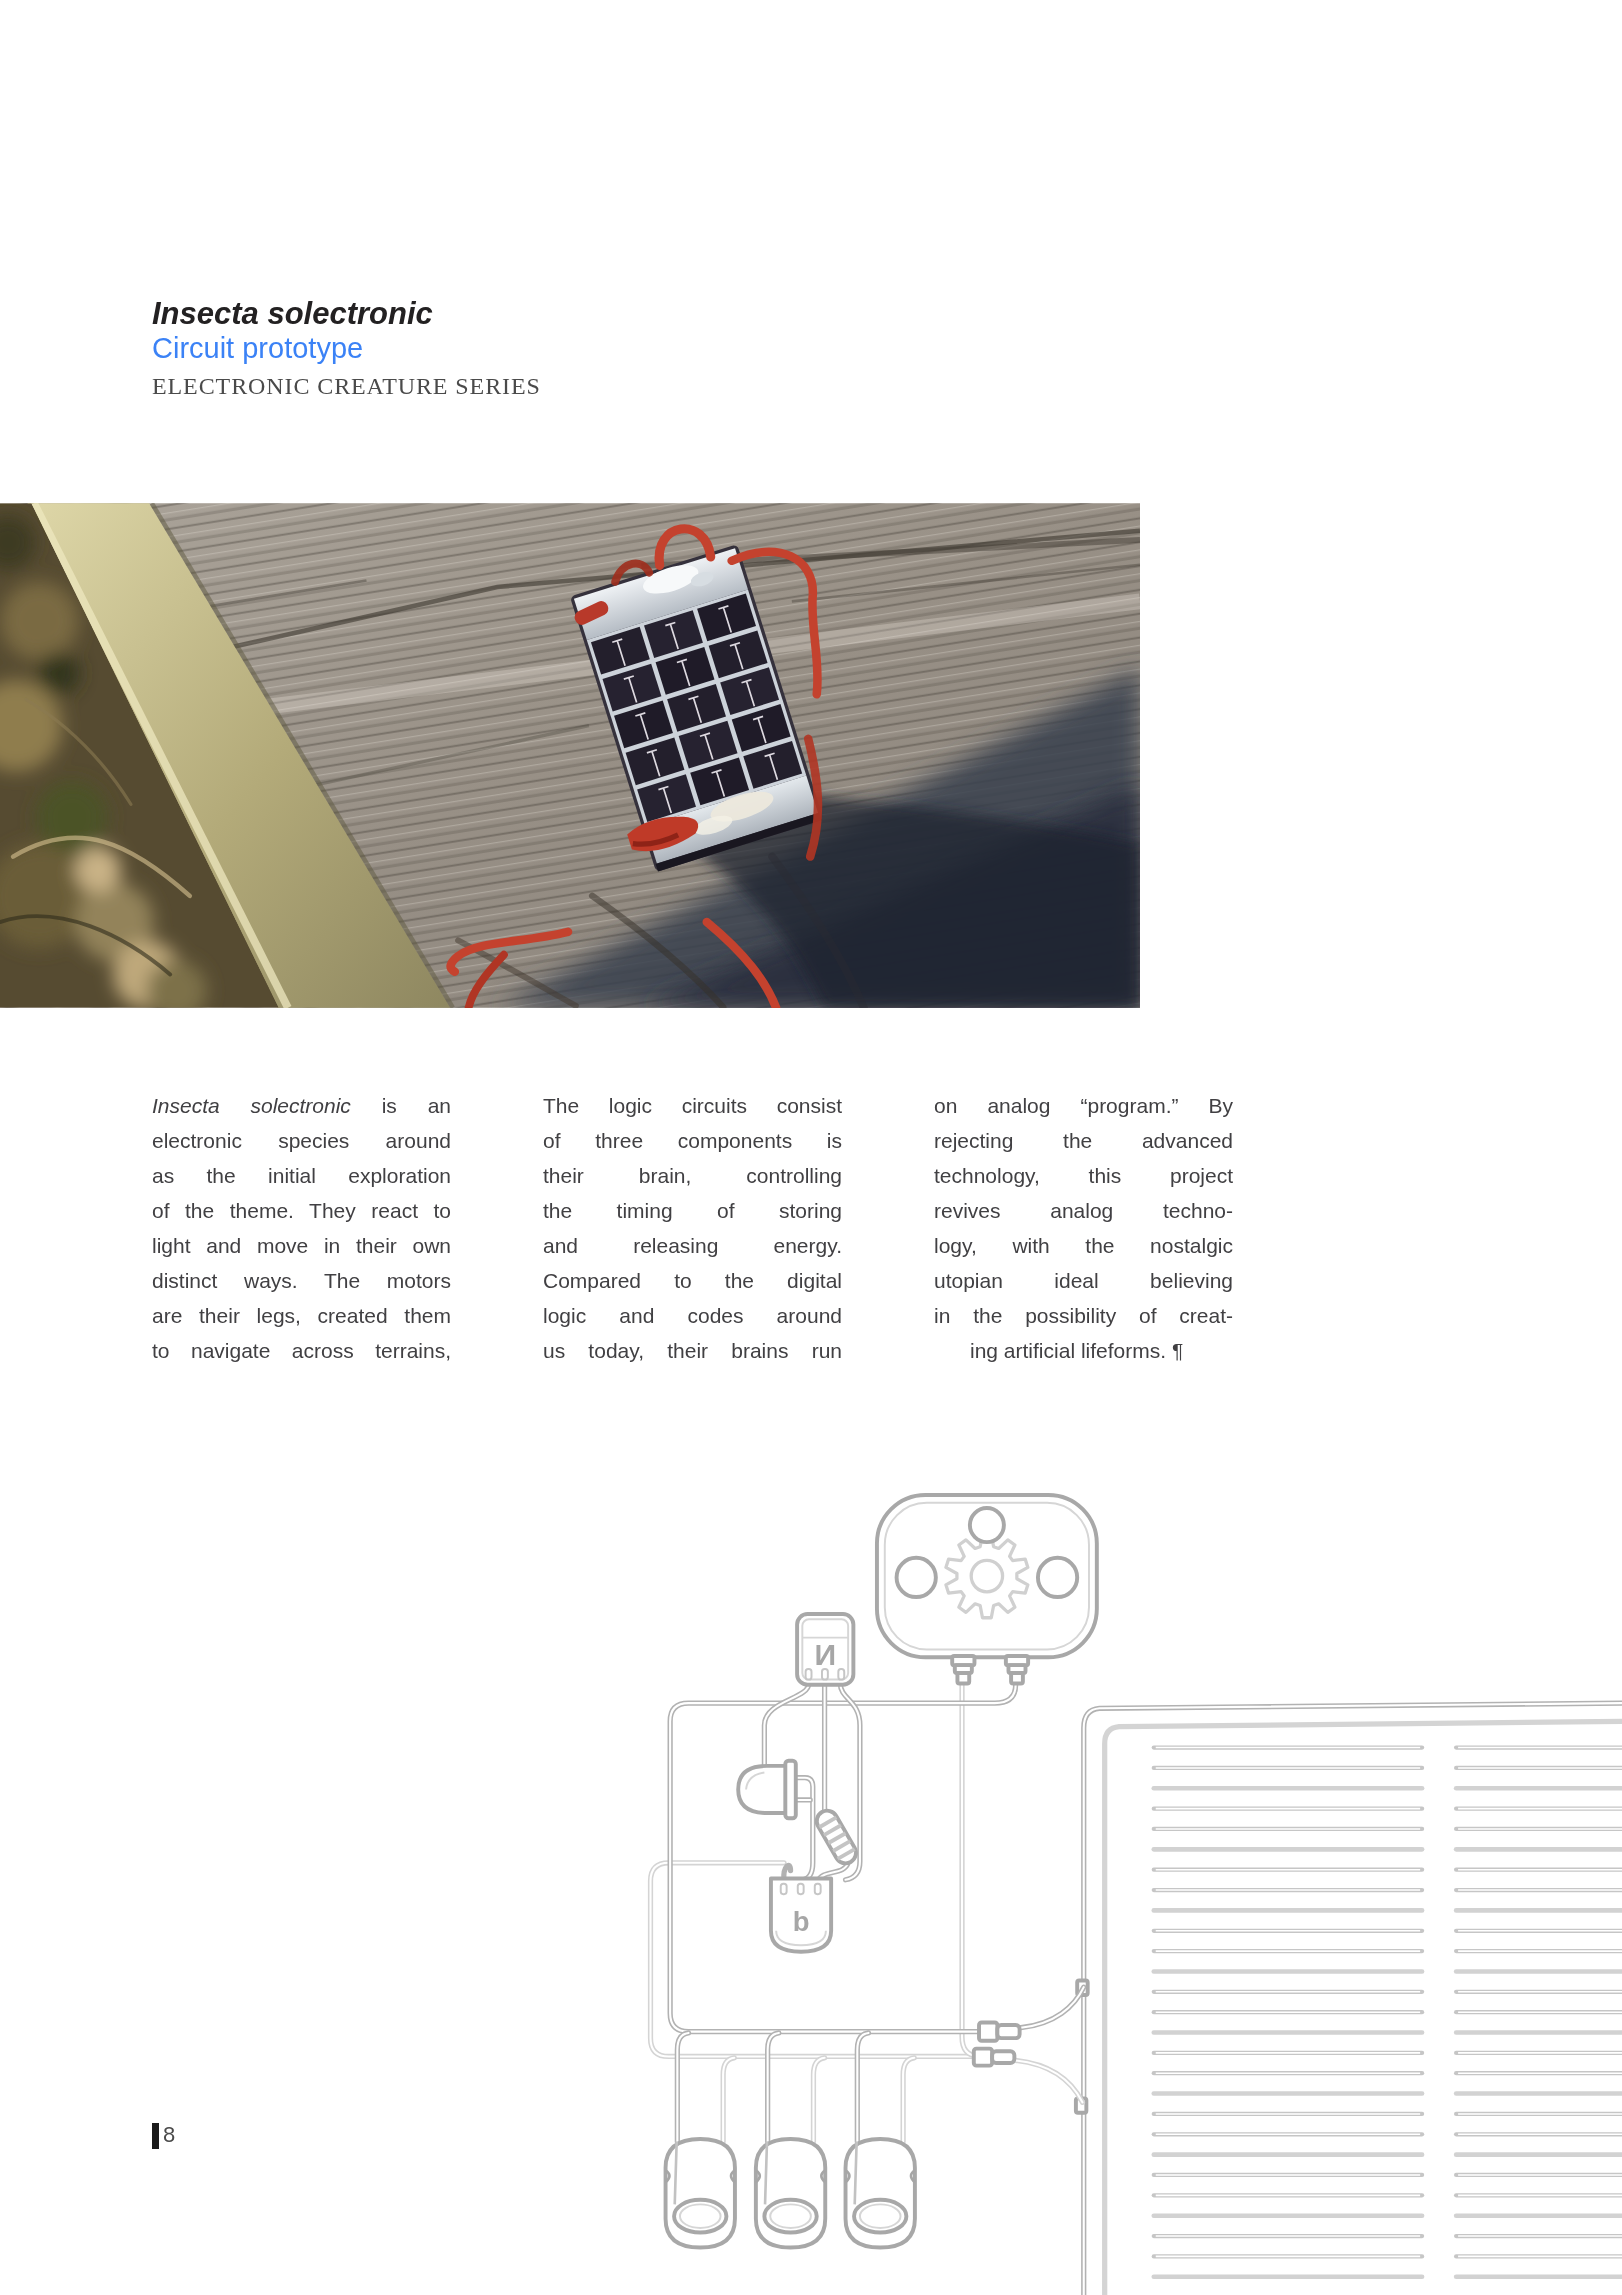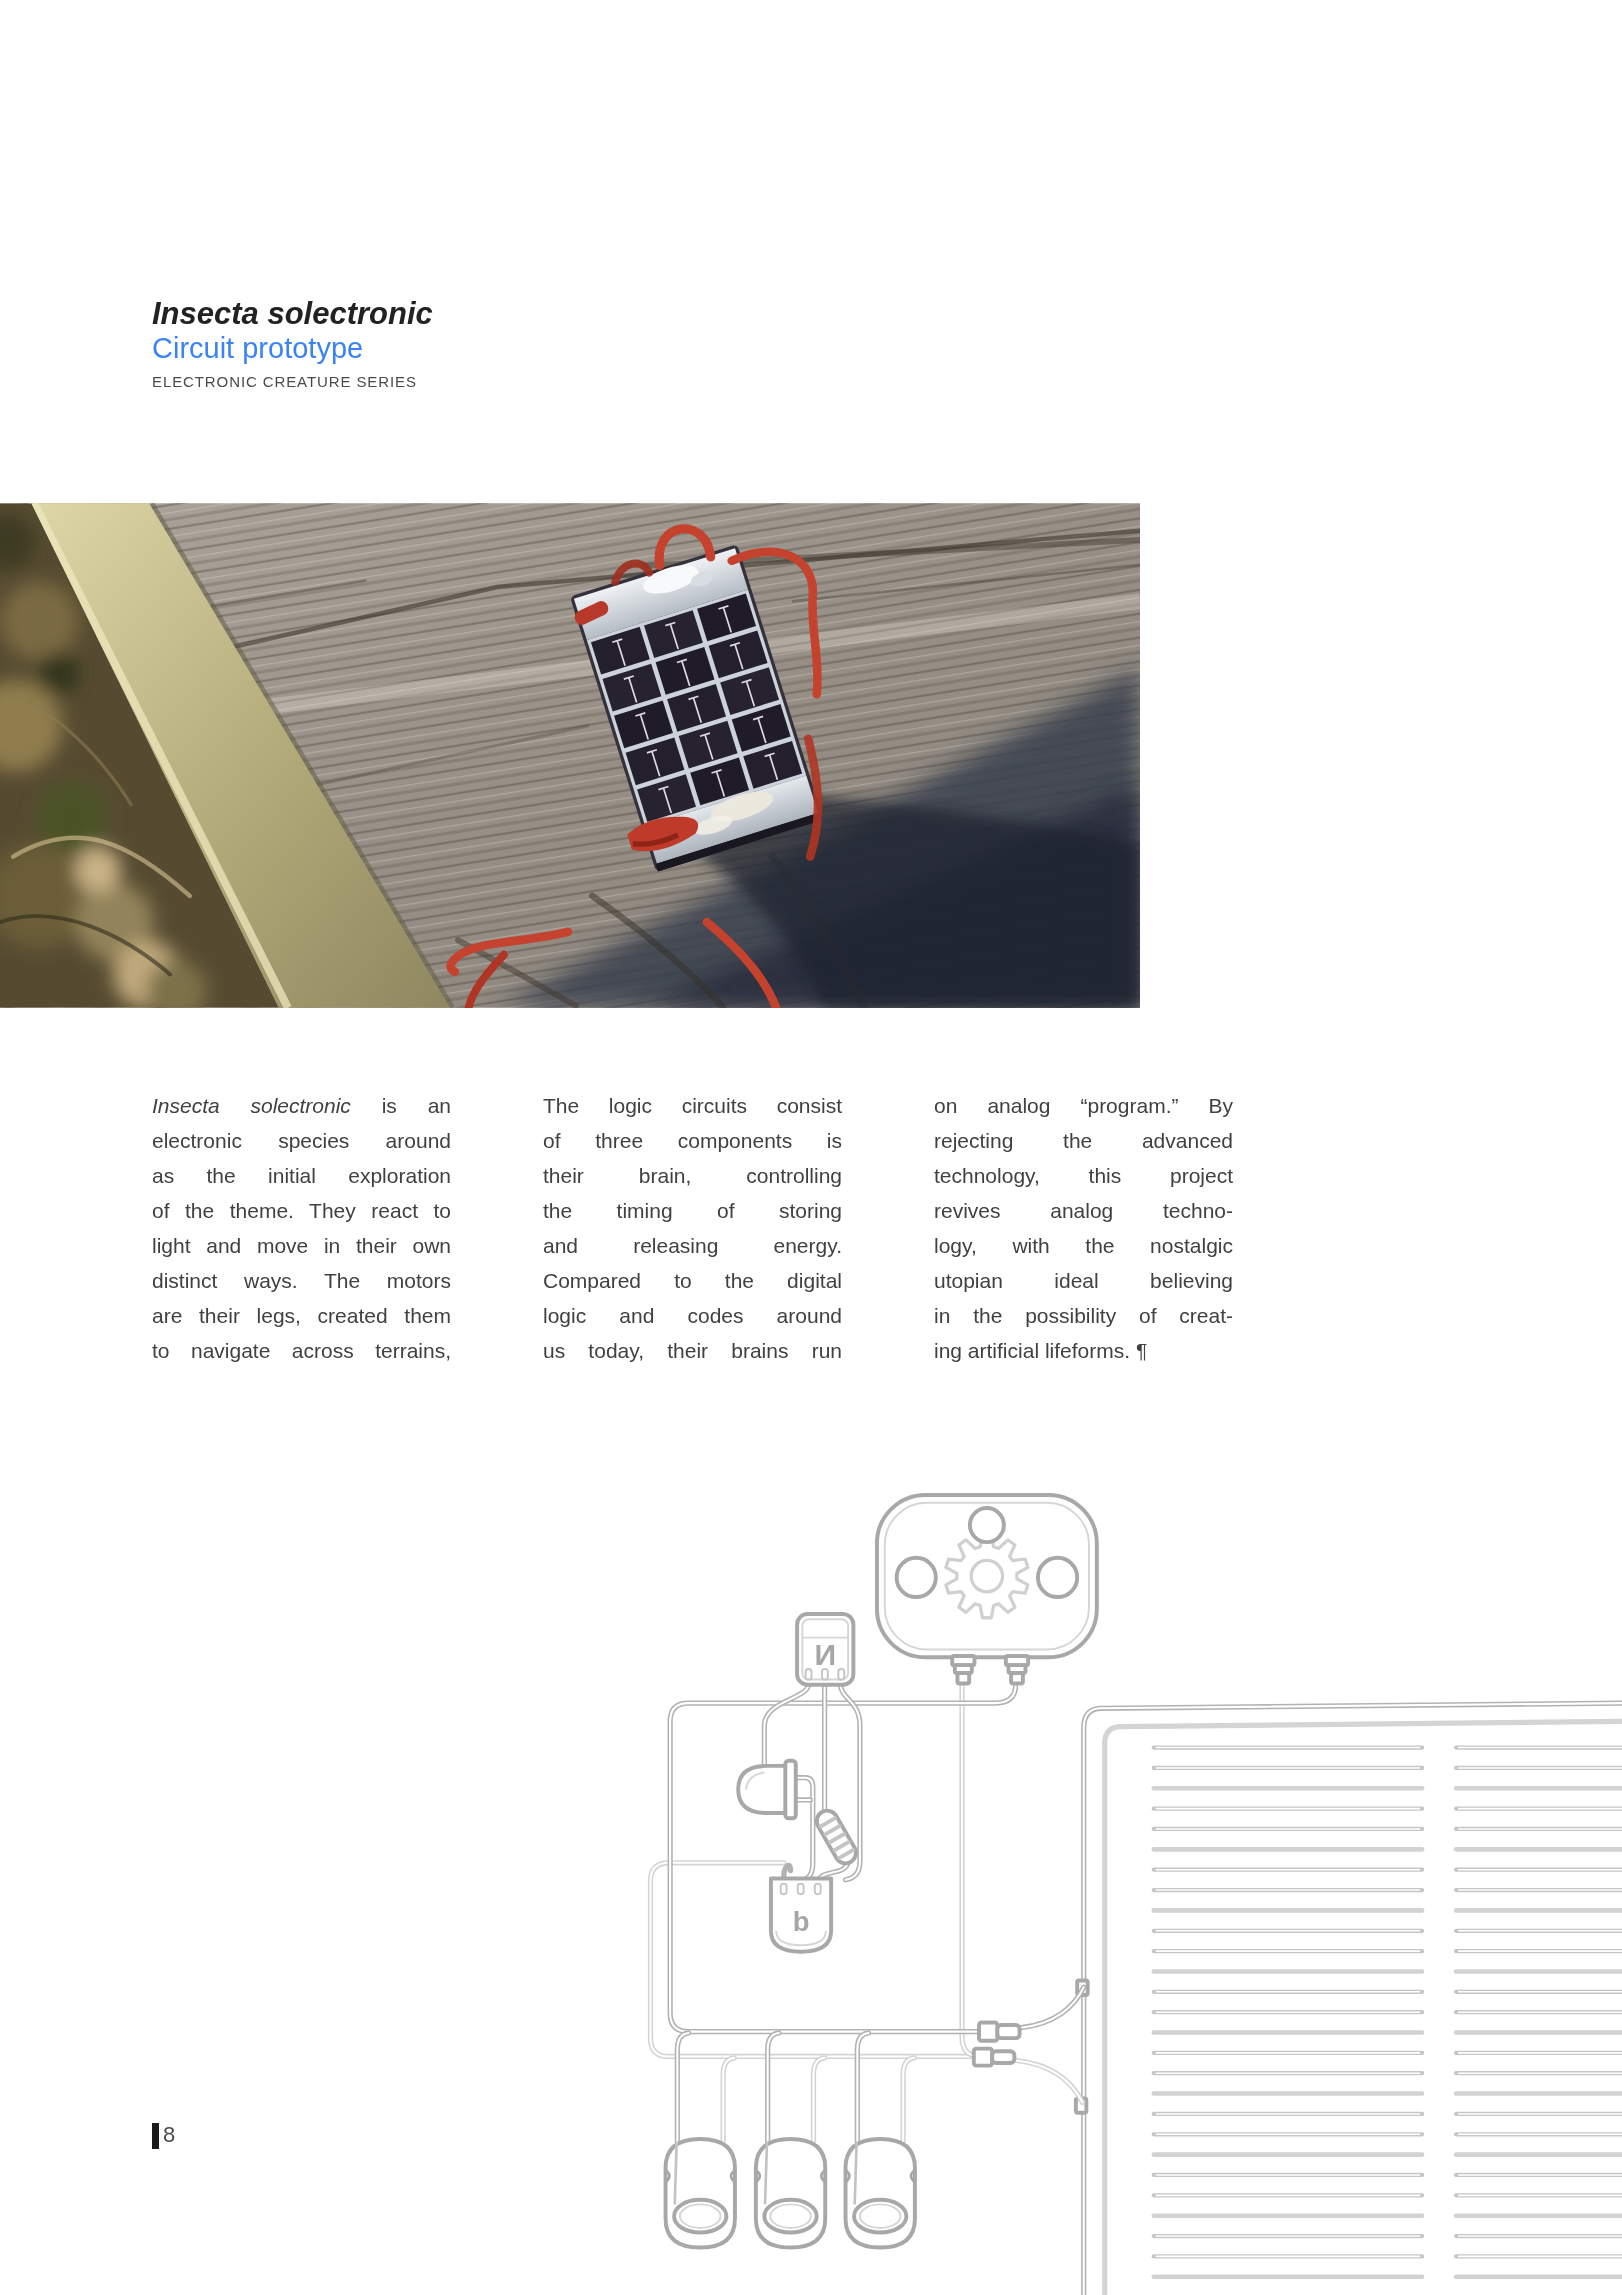--- a/index.html
+++ b/index.html
@@ -3,28 +3,28 @@
 <meta charset="utf-8">
 <style>
   html,body{margin:0;padding:0;background:#e8e8e8;}
   *{box-sizing:border-box;}
   .page{position:relative;width:1623px;height:2295px;background:#ffffff;overflow:hidden;
         font-family:"Liberation Sans", sans-serif;padding-left:8px;}
   
   .hdr-title{position:absolute;left:152px;top:296px;font-size:31px;font-weight:bold;
              font-style:italic;color:#232122;letter-spacing:0;}
   .hdr-sub{position:absolute;left:152px;top:332px;font-size:29px;font-weight:normal;color:#3b82f6;}
-  .hdr-series{position:absolute;left:152px;top:373px;font-size:15px;color:#4a4a4a;letter-spacing:0.9px;}
+  .hdr-series{position:absolute;left:152px;top:373px;font-size:24px;color:#4a4a4a;letter-spacing:0.9px;font-family:Liberation Serif, serif;}
   
   .photo{position:absolute;left:0;top:503px;width:1140px;height:505px;overflow:hidden;}
   
   .cols{position:absolute;left:152px;top:1088px;display:flex;gap:92px;}
   .col{width:299px;font-size:21px;line-height:35px;color:#414043;}
   .ln{text-align:justify;text-align-last:justify;-moz-text-align-last:justify;text-justify:inter-word;}
-  .nj{text-align-last:left;-moz-text-align-last:left;}
+  .nj{text-align-last:left;margin-left:36px;-moz-text-align-last:left;}
   .ital{font-style:italic;}
   
   .diagram{position:absolute;left:0;top:1440px;width:1623px;height:856px;}
   .to{stroke:#b2b2b2;stroke-width:8;fill:none;stroke-linecap:round;stroke-linejoin:round;}
   .to.lt{stroke:#d4d4d4;}
   .ti{stroke:#ffffff;stroke-width:3.2;fill:none;stroke-linecap:round;stroke-linejoin:round;}
   .comp{fill:#ffffff;stroke:#a8a8a8;stroke-width:6;stroke-linejoin:round;}
   .compin{fill:none;stroke:#d6d6d6;stroke-width:3;}
   .pinmark{fill:#ffffff;stroke:#c6c6c6;stroke-width:3;}
   .complabel{fill:#a6a6a6;font-family:"Liberation Sans",sans-serif;font-weight:bold;text-anchor:middle;}

